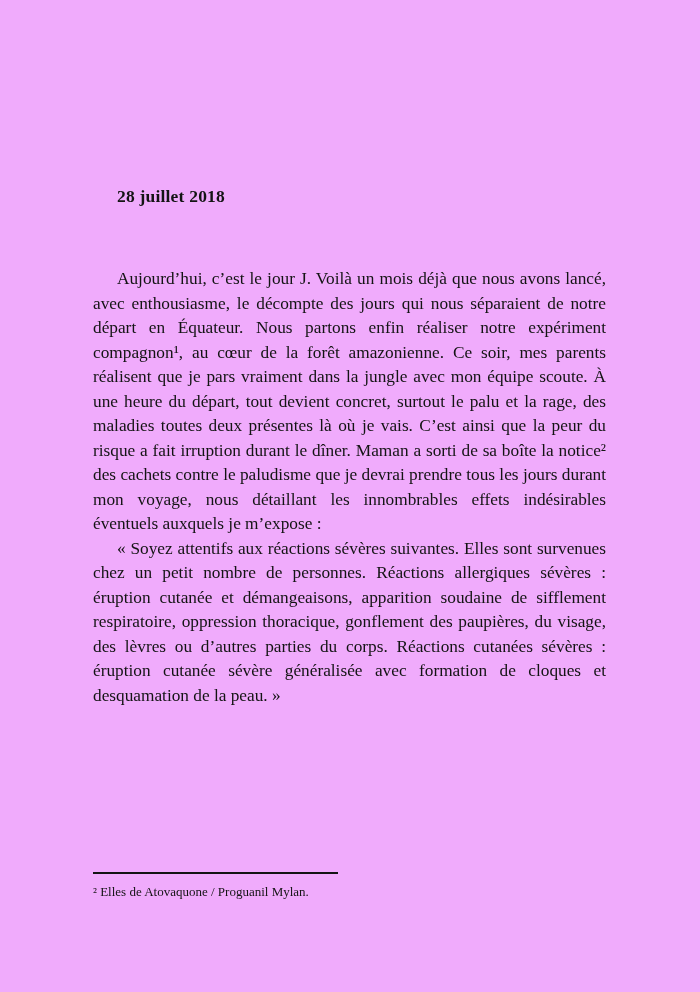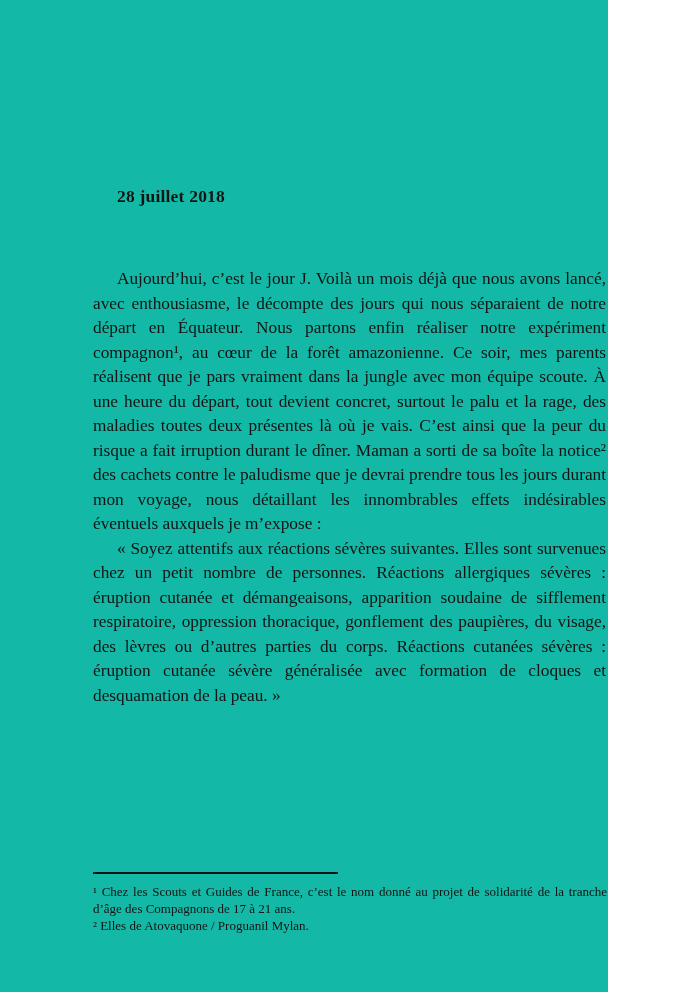--- a/index.html
+++ b/index.html
@@ -8,23 +8,23 @@
   }
   body {
     width: 700px;
     height: 992px;
     background: #ffffff;
     font-family: "Liberation Serif", serif;
     color: #141414;
   }
   .sheet {
     position: relative;
-    width: 608px;
+    width: 700px;
     height: 992px;
-    background: #14b8a6;
+    background: #f0abfc;
     overflow: hidden;
   }
   .text-block {
     position: absolute;
     left: 93px;
     top: 184px;
     width: 513px;
   }
   .heading {
     font-weight: 700;
@@ -71,17 +71,16 @@
     <div class="heading">28 juillet 2018</div>
 
     <div class="body-text">
       <p class="para">Aujourd’hui, c’est le jour J. Voilà un mois déjà que nous avons lancé, avec enthousiasme, le décompte des jours qui nous séparaient de notre départ en Équateur. Nous partons enfin réaliser notre expériment compagnon¹, au cœur de la forêt amazonienne. Ce soir, mes parents réalisent que je pars vraiment dans la jungle avec mon équipe scoute. À une heure du départ, tout devient concret, surtout le palu et la rage, des maladies toutes deux présentes là où je vais. C’est ainsi que la peur du risque a fait irruption durant le dîner. Maman a sorti de sa boîte la notice² des cachets contre le paludisme que je devrai prendre tous les jours durant mon voyage, nous détaillant les innombrables effets indésirables éventuels auxquels je m’expose :</p>
       <p class="para">« Soyez attentifs aux réactions sévères suivantes. Elles sont survenues chez un petit nombre de personnes. Réactions allergiques sévères : éruption cutanée et démangeaisons, apparition soudaine de sifflement respiratoire, oppression thoracique, gonflement des paupières, du visage, des lèvres ou d’autres parties du corps. Réactions cutanées sévères : éruption cutanée sévère généralisée avec formation de cloques et desquamation de la peau. »</p>
     </div>
   </div>
 
   <div class="footnotes">
     <div class="footnote-rule"></div>
-    <p class="footnote">¹ Chez les Scouts et Guides de France, c’est le nom donné au projet de solidarité de la tranche d’âge des Compagnons de 17 à 21 ans.</p>
     <p class="footnote">² Elles de Atovaquone / Proguanil Mylan.</p>
   </div>
 
 </div>
 
 </body></html>

